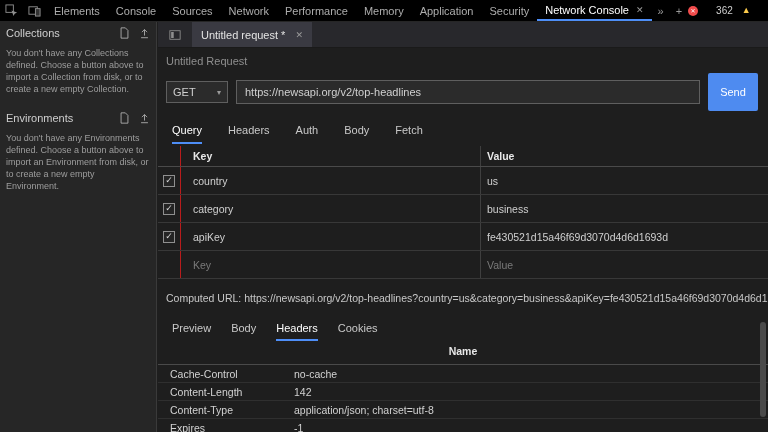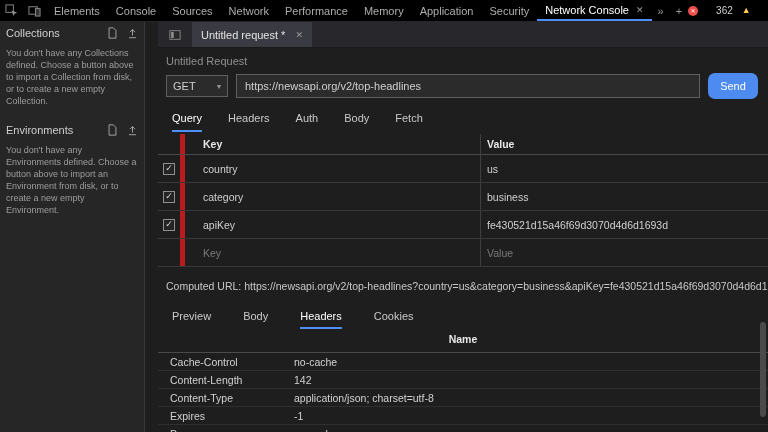--- a/index.html
+++ b/index.html
@@ -19,57 +19,57 @@
   .dt-tab.active { color:#fff; border-bottom:2px solid #4e8ef7; }
   .dt-close { margin-left:7px; color:#9a9a9a; font-size:9px; }
   .tb-glyph { display:flex; align-items:center; padding:0 6px; color:#9a9a9a; }
   .badges { margin-left:auto; display:flex; align-items:center; gap:9px; padding-right:8px; }
   .badge { display:flex; align-items:center; gap:18px; font-size:10px; color:#cfcfcf; }
   .err-ic { width:10px; height:10px; border-radius:50%; background:#f14c4c; display:flex; align-items:center; justify-content:center; }
   .err-ic::after { content:"✕"; color:#fff; font-size:6px; line-height:1; }
   .warn-ic { color:#fccb4c; font-size:9px; line-height:1; }
   
   .sidebar {
-    position:absolute; top:22px; left:0; bottom:0; width:145px;
+    position:absolute; top:22px; left:0; bottom:0; width:157px;
     background:#262626; border-right:1px solid #3a3a3a;
   }
   .side-header { height:22px; display:flex; align-items:center; padding:0 6px; font-size:11px; color:#cfcfcf; }
   .side-icons { margin-left:auto; display:flex; gap:9px; color:#b5b5b5; align-items:center; }
   .side-text { font-size:9px; line-height:12px; color:#9d9d9d; padding:3px 6px 12px 6px; }
   
   .main { position:absolute; left:158px; top:22px; right:0; bottom:0; background:#1e1e1e; }
   .req-tabbar { height:26px; background:#28282c; display:flex; align-items:center; gap:6px; padding:0 0 0 6px; border-bottom:1px solid #1a1a1a; }
   .req-tab { height:100%; display:flex; align-items:center; gap:10px; background:#3a3a42; color:#e3e3e3; font-size:11px; padding:0 9px; }
   .req-tab .dt-close { margin-left:0; }
   .req-title { color:#8f8f8f; font-size:11px; padding:7px 8px 3px 8px; }
   .url-row { display:flex; align-items:center; gap:8px; padding:3px 10px 6px 8px; }
   .method { display:flex; align-items:center; justify-content:space-between; flex:0 0 62px; height:22px;
             background:#2b2b2b; border:1px solid #5f5f5f; color:#cfcfcf; font-size:11px; padding:0 6px; }
   .method .chev { font-size:8px; color:#9a9a9a; }
   .url-input { flex:1; height:24px; background:#2b2b2b; border:1px solid #5f5f5f; color:#d0d0d0;
                font-size:11px; padding:0 8px; font-family:"Liberation Sans", sans-serif; outline:none; }
-  .send { flex:0 0 50px; height:26px; background:#4e8bf0; color:#fff; border:none; font-size:11px;
-          border-radius:7px; font-family:"Liberation Sans", sans-serif; }
+  .send { flex:0 0 50px; height:38px; background:#4e8bf0; color:#fff; border:none; font-size:11px;
+          border-radius:2px; font-family:"Liberation Sans", sans-serif; }
   .tabs-row { display:flex; gap:26px; padding:7px 14px 0 14px; font-size:11px; color:#c9c9c9; }
   .tabs-row .tab { padding-bottom:6px; border-bottom:2px solid transparent; }
   .tabs-row .tab.active { color:#fff; border-bottom-color:#4e8ef7; }
   
   .kv-table { font-size:10.5px; margin-top:2px; }
   .kv-row { display:flex; align-items:center; height:28px; border-bottom:1px solid #383838; color:#d0d0d0; }
   .kv-row.head { height:21px; font-weight:bold; color:#e8e8e8; border-bottom:1px solid #4a4a4a; }
   .cb-cell { flex:0 0 22px; display:flex; justify-content:center; align-items:center; }
-  .key-cell { flex:0 0 300px; align-self:stretch; display:flex; align-items:center; padding-left:18px; border-left:5px solid #b91c1c; }
+  .key-cell { flex:0 0 300px; align-self:stretch; display:flex; align-items:center; padding-left:12px; border-left:1px solid #b91c1c; }
   .val-cell { flex:1; align-self:stretch; display:flex; align-items:center; padding-left:6px; border-left:1px solid #3f3f3f; }
   .checkbox { width:12px; height:12px; border:1px solid #8f8f8f; background:#242424; display:flex; align-items:center; justify-content:center; }
   .checkbox.checked::after { content:"✓"; color:#d6d6d6; font-size:9px; line-height:1; }
   .ghost { width:95%; background:transparent; border:none; outline:none; color:#cfcfcf; font-size:10.5px; font-family:"Liberation Sans", sans-serif; }
   .ghost::placeholder { color:#7a7a7a; }
   .computed { font-size:10.5px; color:#c8c8c8; padding:13px 8px 4px 8px; white-space:nowrap; }
   
-  .resp-tabs { display:flex; gap:32px; padding:14px 14px 0 14px; font-size:11px; color:#c9c9c9; }
+  .resp-tabs { display:flex; gap:20px; padding:14px 14px 0 14px; font-size:11px; color:#c9c9c9; }
   .resp-tabs .tab { padding-bottom:5px; border-bottom:2px solid transparent; }
   .resp-tabs .tab.active { color:#fff; border-bottom-color:#4e8ef7; }
   .resp-table { font-size:10.5px; margin-top:4px; }
   .resp-head { display:flex; align-items:center; height:20px; font-weight:bold; color:#e8e8e8; border-bottom:1px solid #4a4a4a;flex-direction:column; }
   .resp-head .name-col { flex:0 0 128px; text-align:center; }
   .resp-head .value-col { flex:1; text-align:center; }
   .resp-row { display:flex; align-items:center; height:18px; border-bottom:1px solid #2f2f2f; color:#d2d2d2; }
   .resp-row .name { flex:0 0 128px; padding-left:12px; }
   .resp-row .val { flex:1; padding-left:8px; }
   .scroll-thumb { position:absolute; right:2px; top:300px; width:6px; height:95px; background:#4a4a4a; border-radius:3px; }

